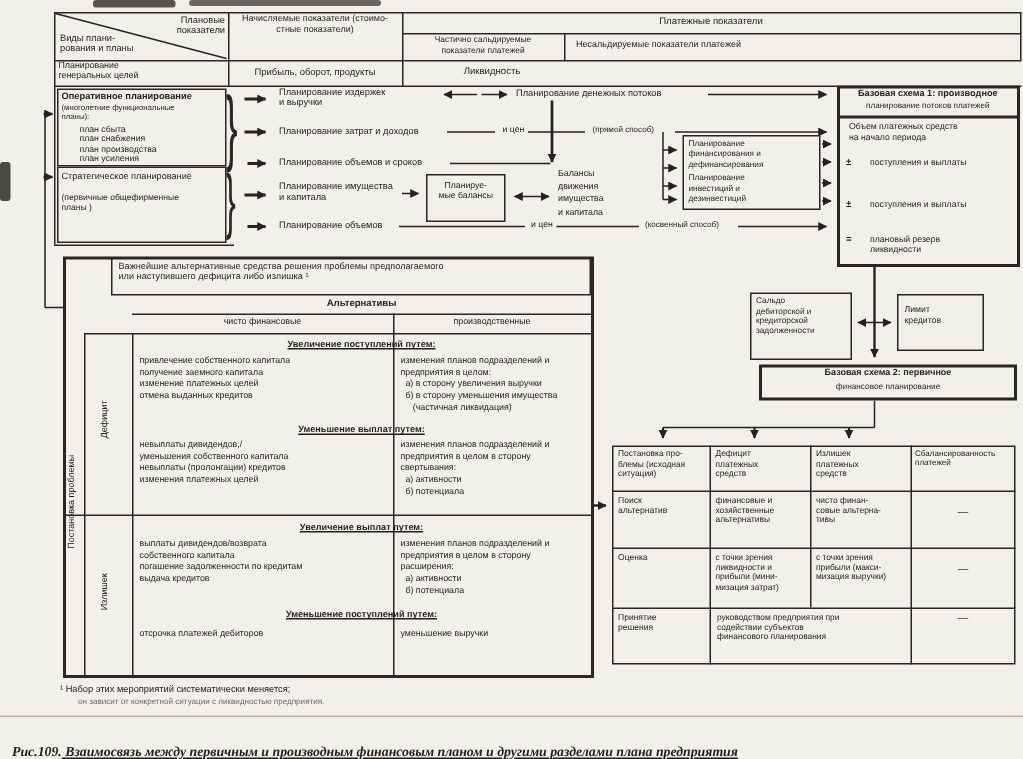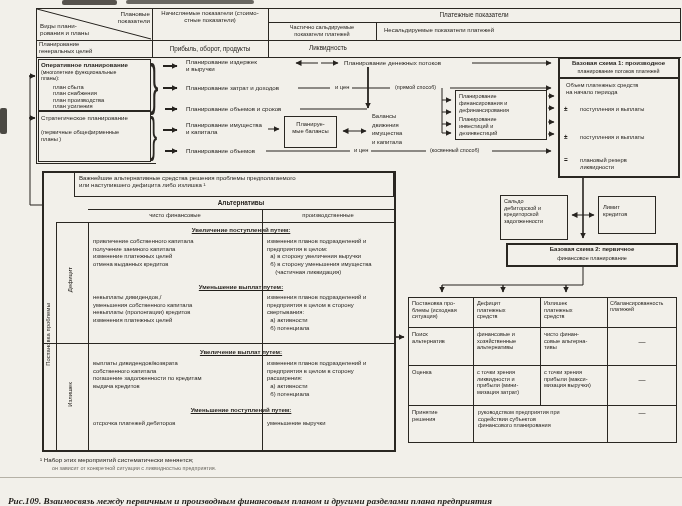--- a/index.html
+++ b/index.html
@@ -302,16 +302,16 @@
 
   <div class="t c u b" style="left:88px;top:406px;width:306px;font-size:6.1px;">Уменьшение поступлений путем:</div>
   <div class="t" style="left:93px;top:420px;font-size:5.9px;">отсрочка платежей дебиторов</div>
   <div class="t" style="left:267px;top:420px;width:126px;font-size:5.9px;">уменьшение выручки</div>
 
   <div class="t" style="left:40px;top:456px;font-size:6.2px;">¹ Набор этих мероприятий систематически меняется;</div>
   <div class="t" style="left:52px;top:465px;font-size:5.4px;color:#6a675f;">он зависит от конкретной ситуации с ликвидностью предприятия.</div>
 
   <div class="hl" style="left:0;top:477px;width:682px;background:#b5b1a6;"></div>
   <div class="t cap" style="left:8px;top:485px;width:668px;font-size:9.2px;">
-    <span class="b">Рис.109.</span><span class="b" style="font-weight:600;"> Взаимосвязь между первичным и производным финансовым планом и другими разделами плана предприятия</span>
+    <span class="b">Рис.109.</span><span class="b" style="font-weight:600;text-decoration:underline;"> Взаимосвязь между первичным и производным финансовым планом и другими разделами плана предприятия</span>
   </div>
 
 </div>
 
 </body></html>

